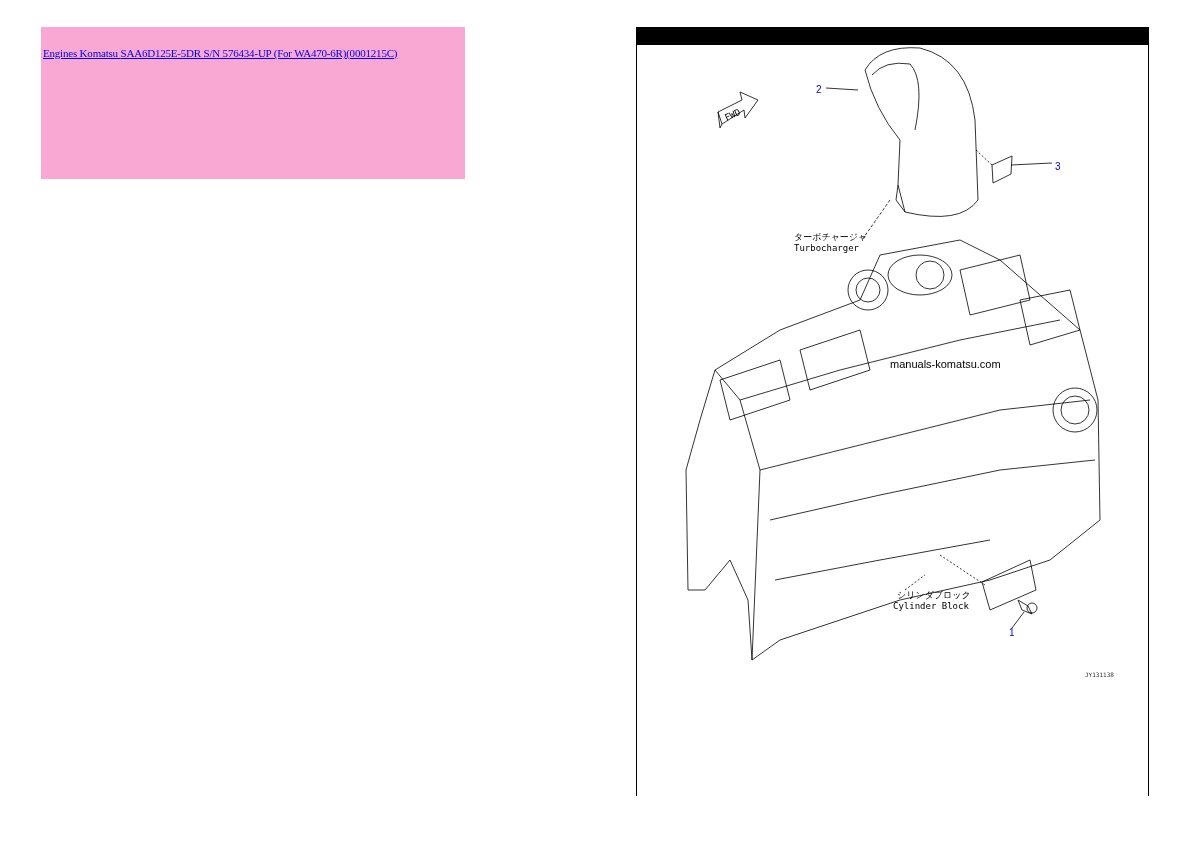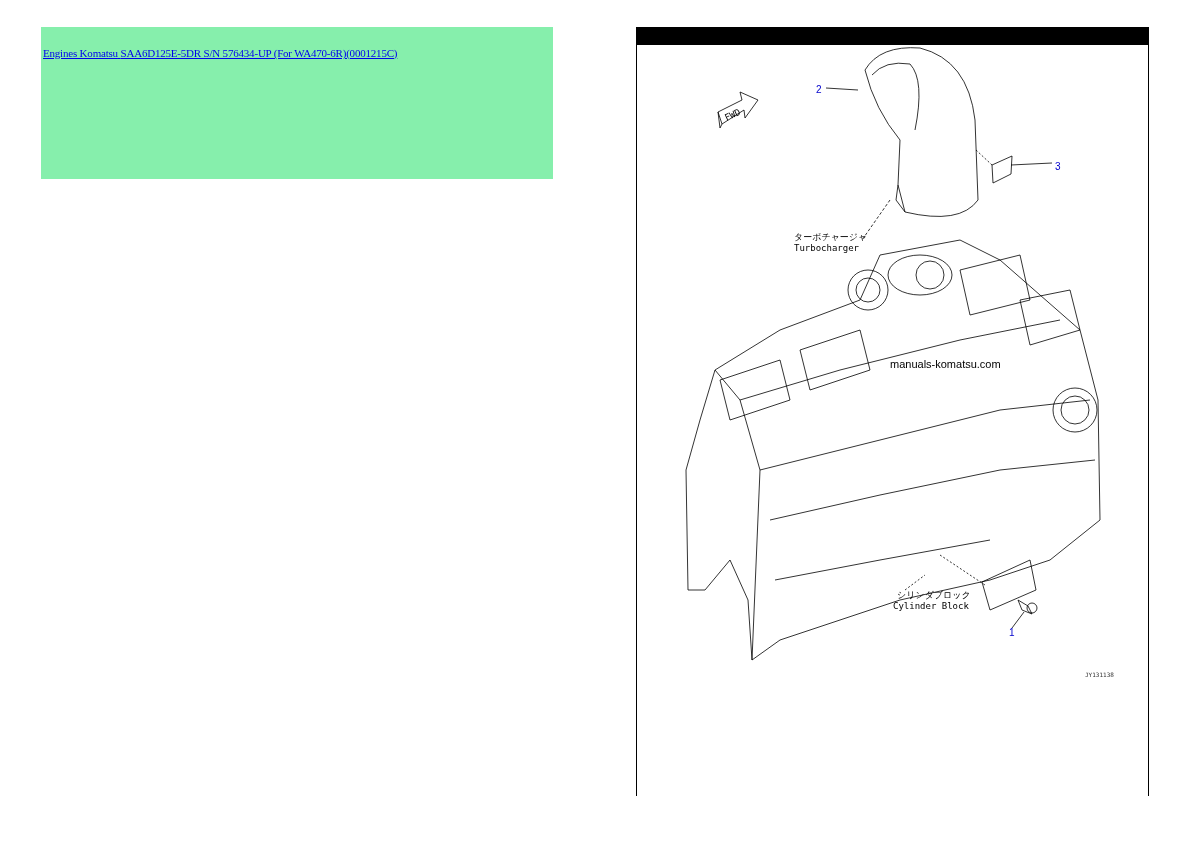--- a/index.html
+++ b/index.html
@@ -1,17 +1,17 @@
 <!DOCTYPE html>
 <html><head>
 <meta charset="utf-8">
 <style>
   html, body { margin:0; padding:0; background:#ffffff; }
   body { width:1190px; height:842px; position:relative; overflow:hidden; font-family:"Liberation Serif", serif; }
-  .left-header { position:absolute; left:41px; top:27px; width:512px; height:152px; background:#86efac; }
+  .left-header { position:absolute; left:41px; top:27px; width:424px; height:152px; background:#f9a8d4; }
   .left-header a { position:absolute; left:2px; top:20px; font-size:11px; color:#0000ee; text-decoration:underline; white-space:nowrap; font-family:"Liberation Serif", serif; letter-spacing:-0.2px; }
   .right-panel { position:absolute; left:636px; top:27px; width:513px; height:769px; }
   .right-bar { position:absolute; left:0; top:0; width:513px; height:18px; background:#000000; }
   .right-border-l { position:absolute; left:0; top:18px; width:1px; height:751px; background:#000; }
   .right-border-r { position:absolute; left:512px; top:18px; width:1px; height:751px; background:#000; }
   .diagram { position:absolute; left:0; top:0; width:1190px; height:842px; }
   .lbl { font-family:"DejaVu Sans Mono", monospace; font-size:9px; fill:#000; }
   .callout { font-family:"Liberation Sans", sans-serif; font-size:10px; fill:#0000cc; }
   .wm { font-family:"Liberation Sans", sans-serif; font-size:11px; fill:#000; }
   .code { font-family:"DejaVu Sans Mono", monospace; font-size:6px; fill:#333; }

